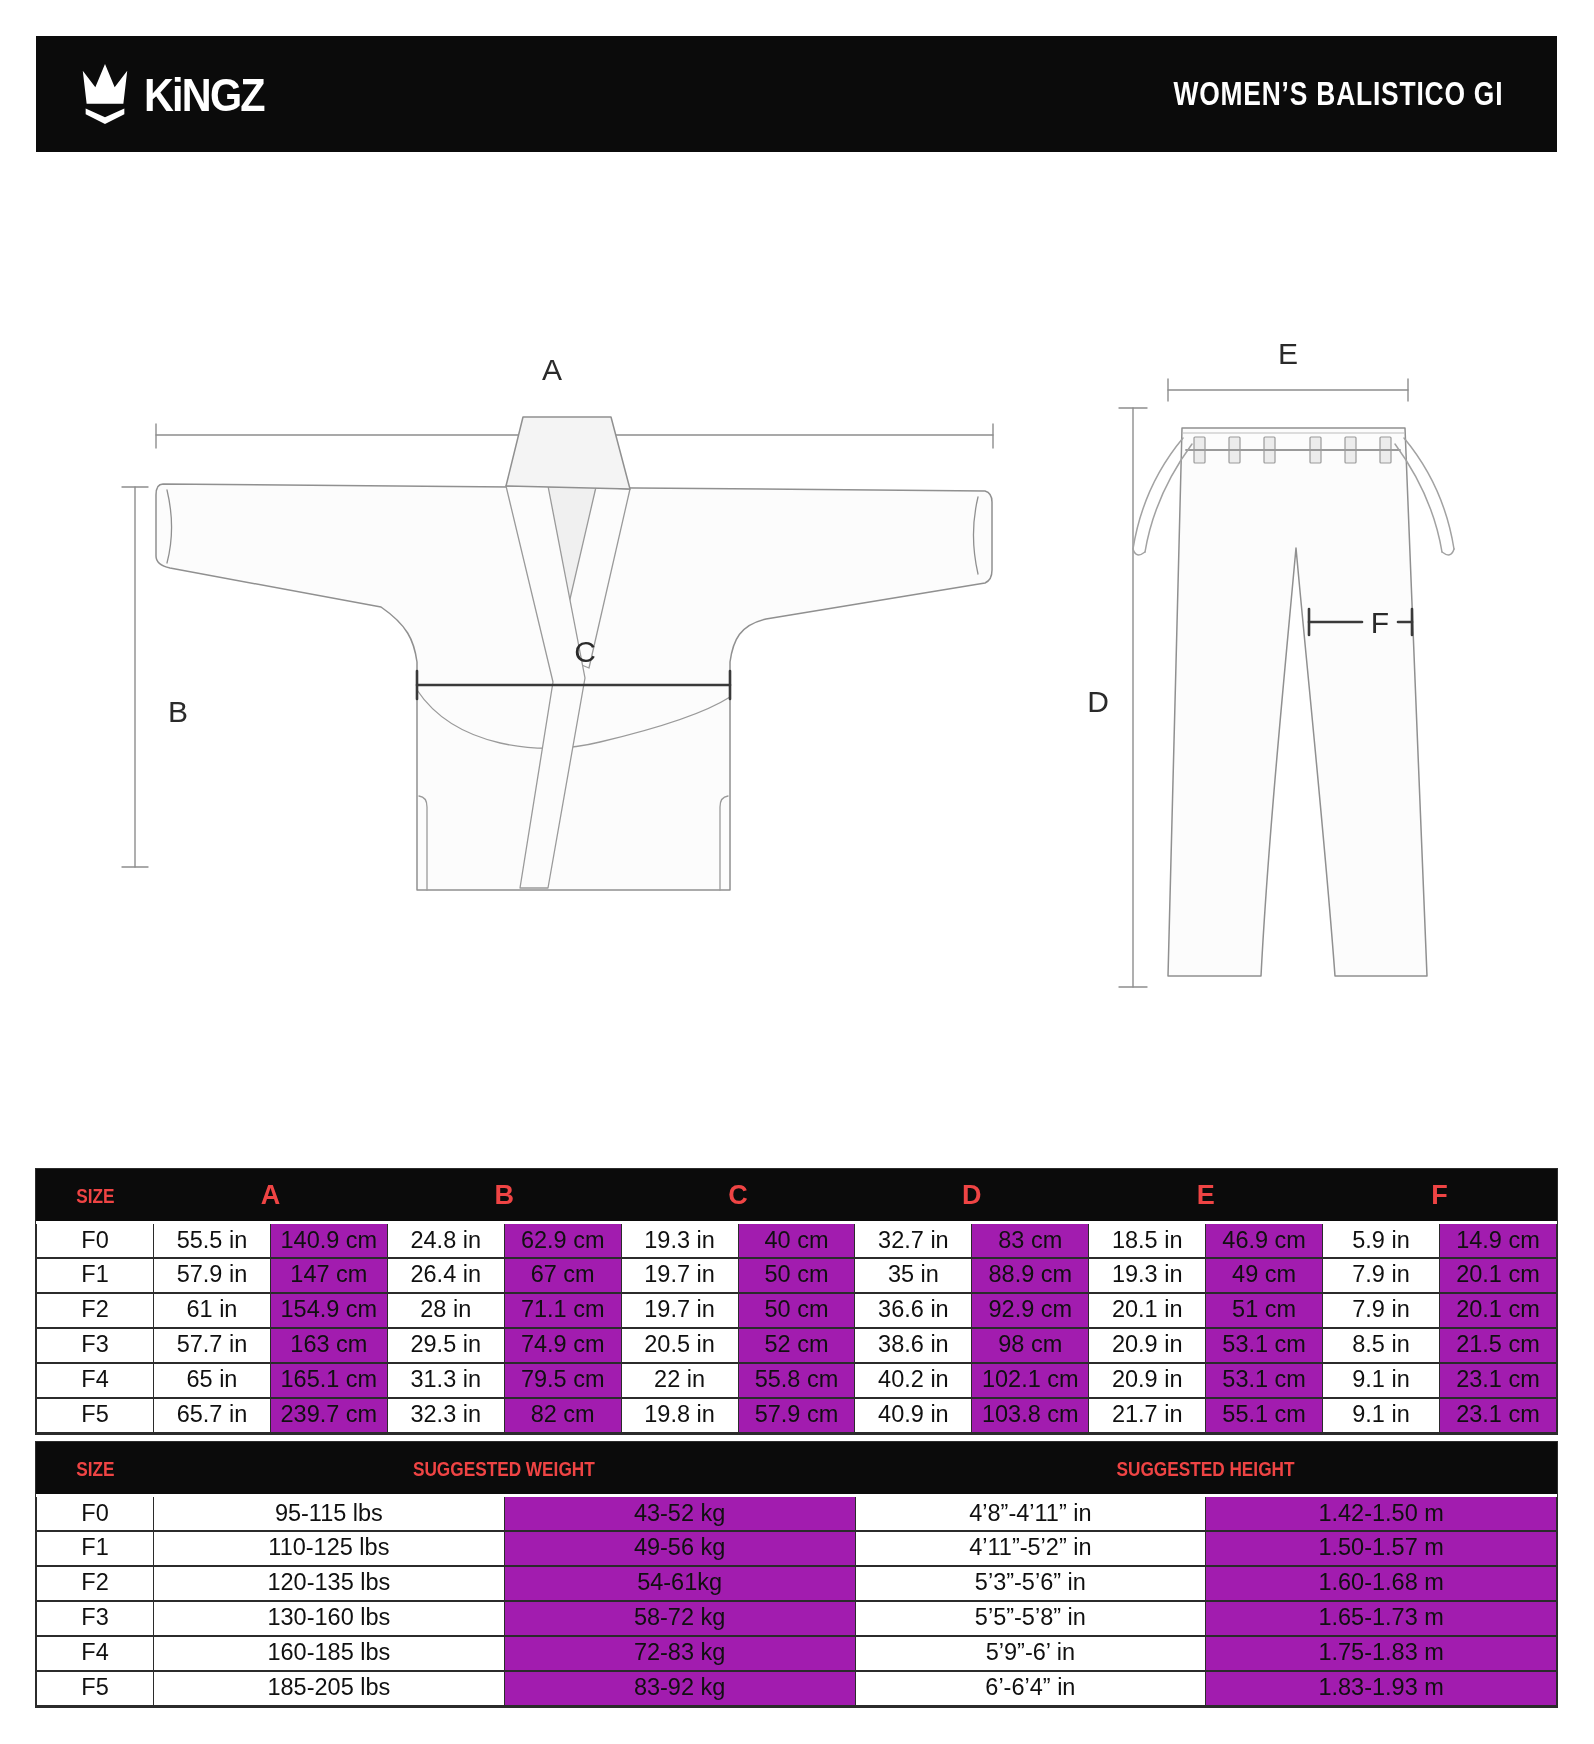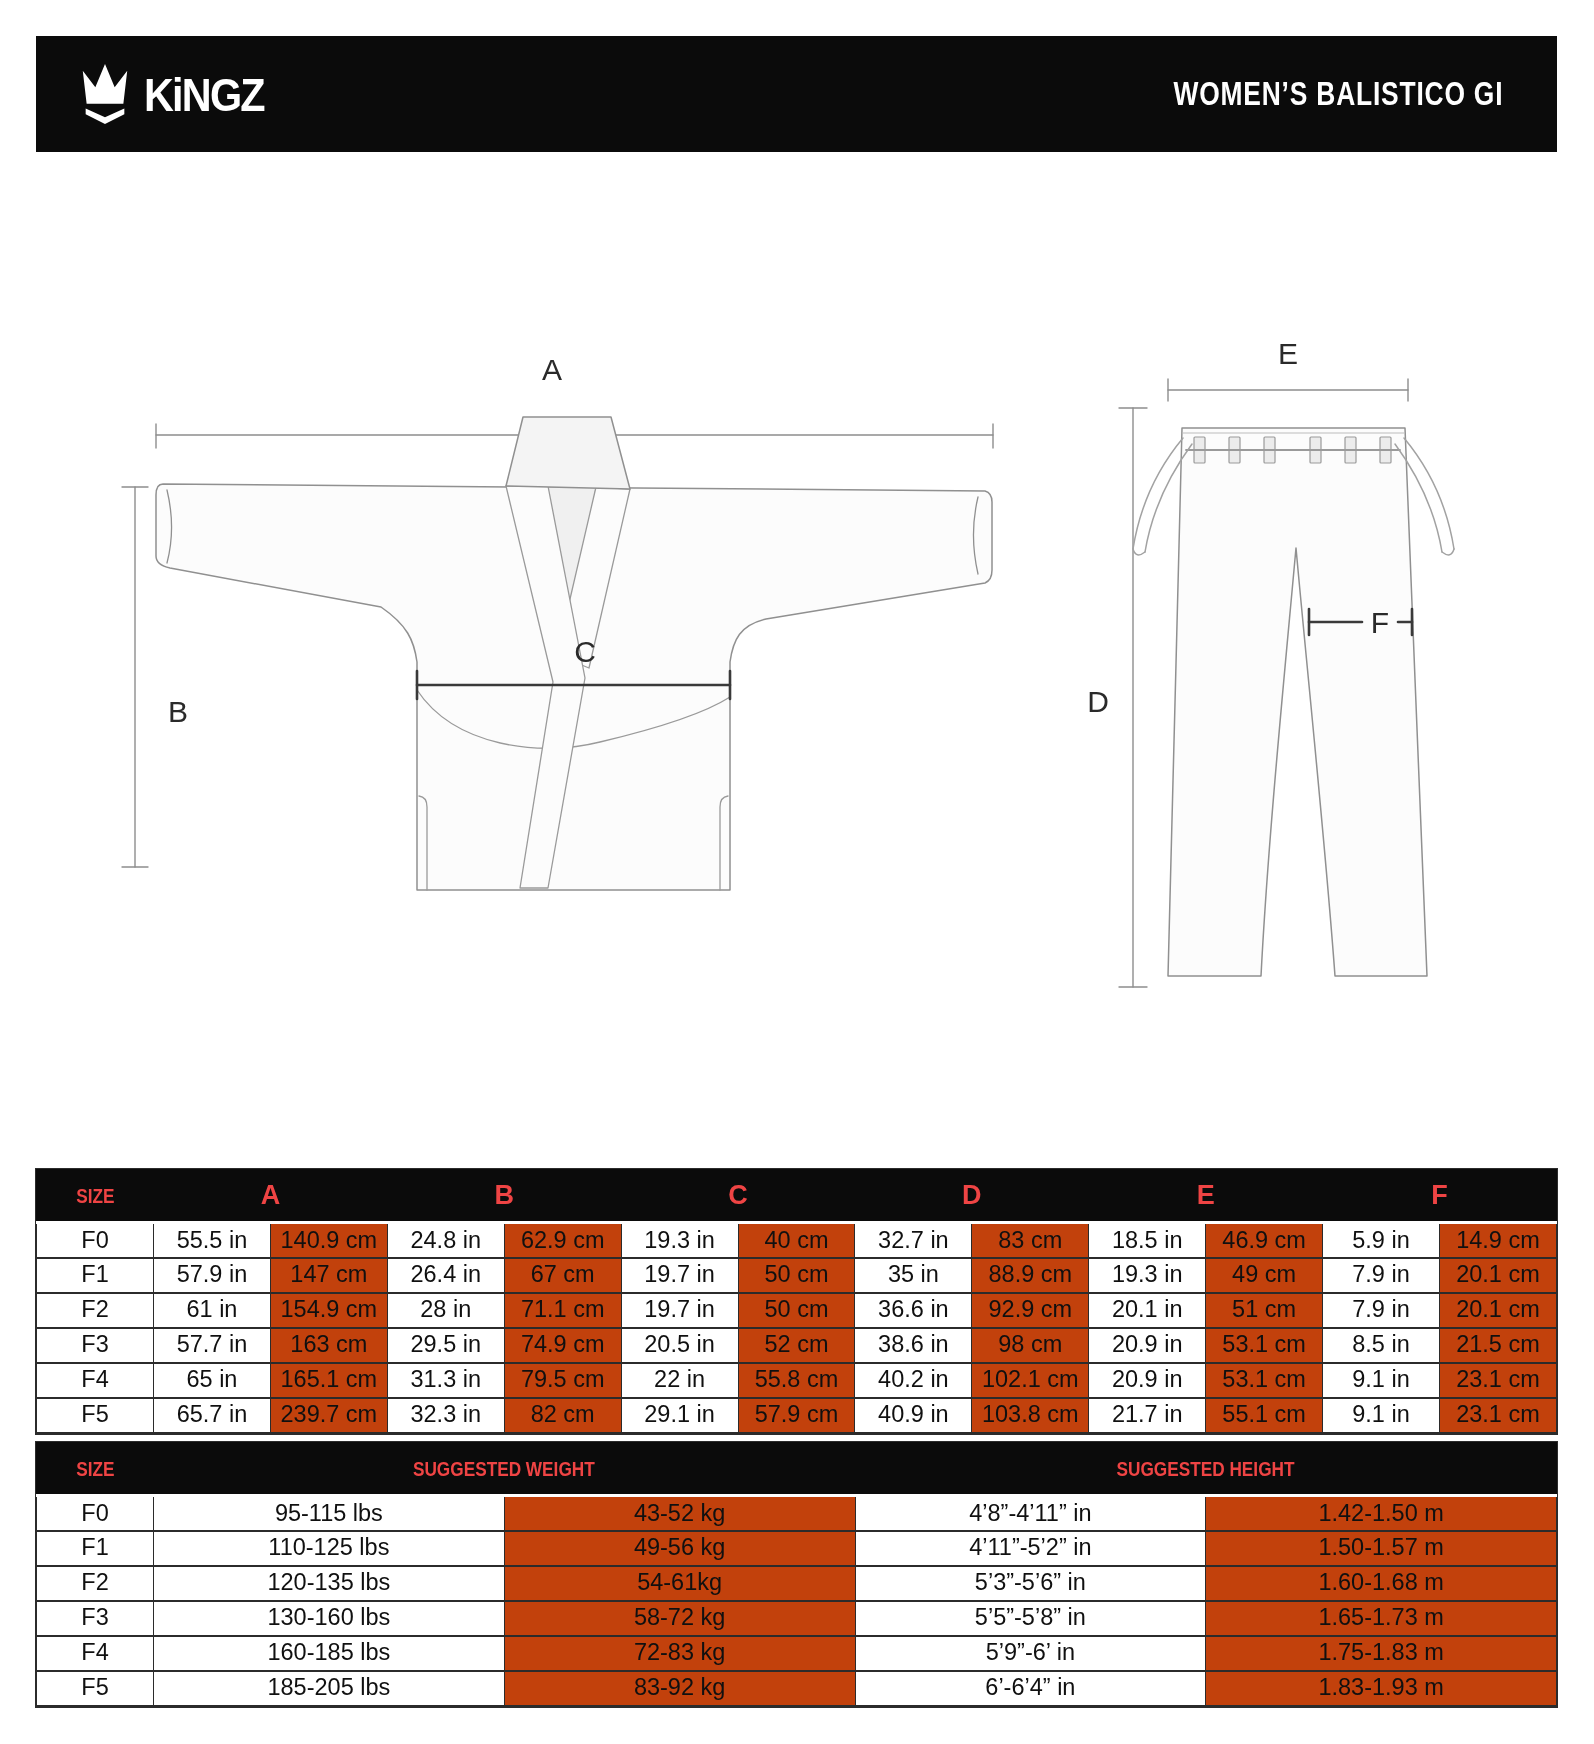--- a/index.html
+++ b/index.html
@@ -15,21 +15,21 @@
          display:inline-block;transform:scaleX(0.8);transform-origin:right center;}
   
   .diagram{position:absolute;left:0;top:150px;}
   .dim-label{font-size:30px;fill:#2a2a2a;font-family:"Liberation Sans",sans-serif;}
   
   .tbl{position:absolute;left:36px;border-collapse:collapse;table-layout:fixed;width:1521px;background:#fff;}
   .tbl th{background:#0b0b0b;color:#ef4444;font-weight:bold;border:1.5px solid #0b0b0b;border-bottom:3px solid #ffffff;}
   .tbl td{border:1.5px solid #2b2b2b;border-top-width:2.5px;border-bottom-width:2.5px;
           text-align:center;vertical-align:middle;font-size:23.5px;color:#101010;
           padding:0;line-height:1;white-space:nowrap;}
-  .tbl .shade{background:#c2410c;}
+  .tbl .shade{background:#a21caf;}
   #size-table{top:1169px;}
   #size-table thead tr{height:53px;}
   #size-table tbody tr{height:35px;}
   #fit-table{top:1442px;}
   #fit-table thead tr{height:53px;}
   #fit-table tbody tr{height:35px;}
   .th-small{font-size:21px;}
   .th-letter{font-size:27px;}
   .cond{display:inline-block;transform:scaleX(0.82);transform-origin:center;}
   .outer-border{outline:1.5px solid #2b2b2b;}
@@ -239,21 +239,21 @@
           <td class="shade">53.1 cm</td>
           <td>9.1 in</td>
           <td class="shade">23.1 cm</td>
         </tr>
         <tr>
           <td>F5</td>
           <td>65.7 in</td>
           <td class="shade">239.7 cm</td>
           <td>32.3 in</td>
           <td class="shade">82 cm</td>
-          <td>29.1 in</td>
+          <td>19.8 in</td>
           <td class="shade">57.9 cm</td>
           <td>40.9 in</td>
           <td class="shade">103.8 cm</td>
           <td>21.7 in</td>
           <td class="shade">55.1 cm</td>
           <td>9.1 in</td>
           <td class="shade">23.1 cm</td>
         </tr>
       </tbody>
   </table>

